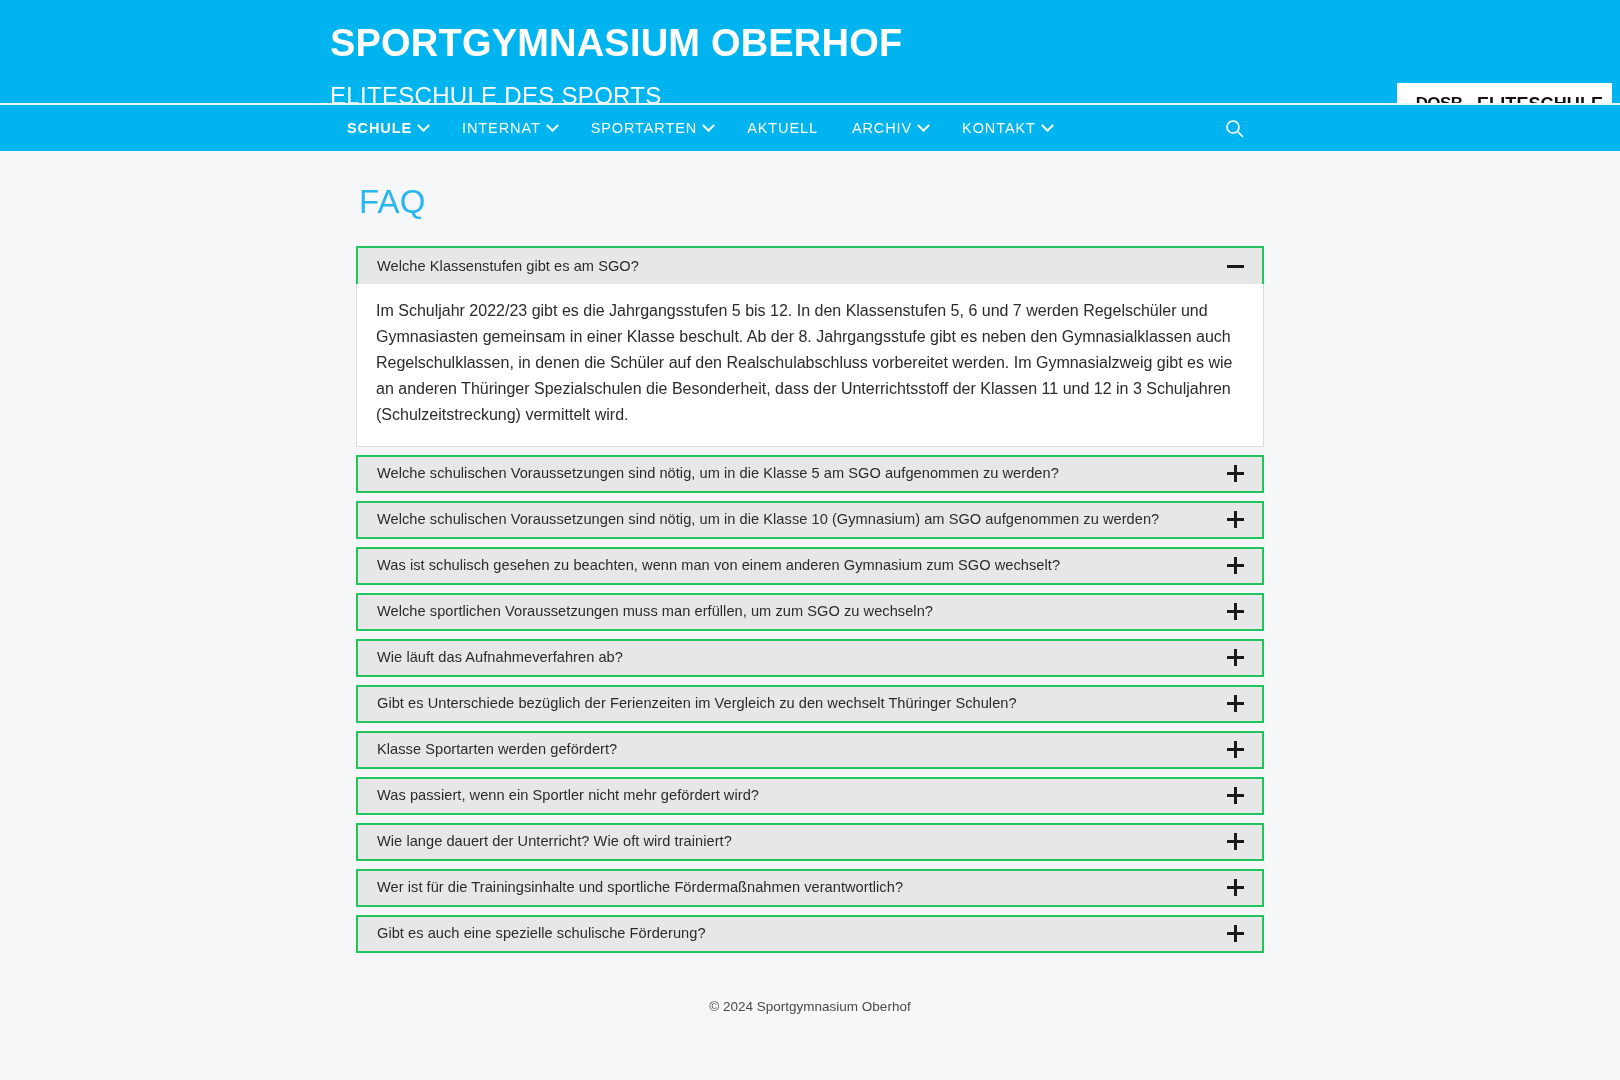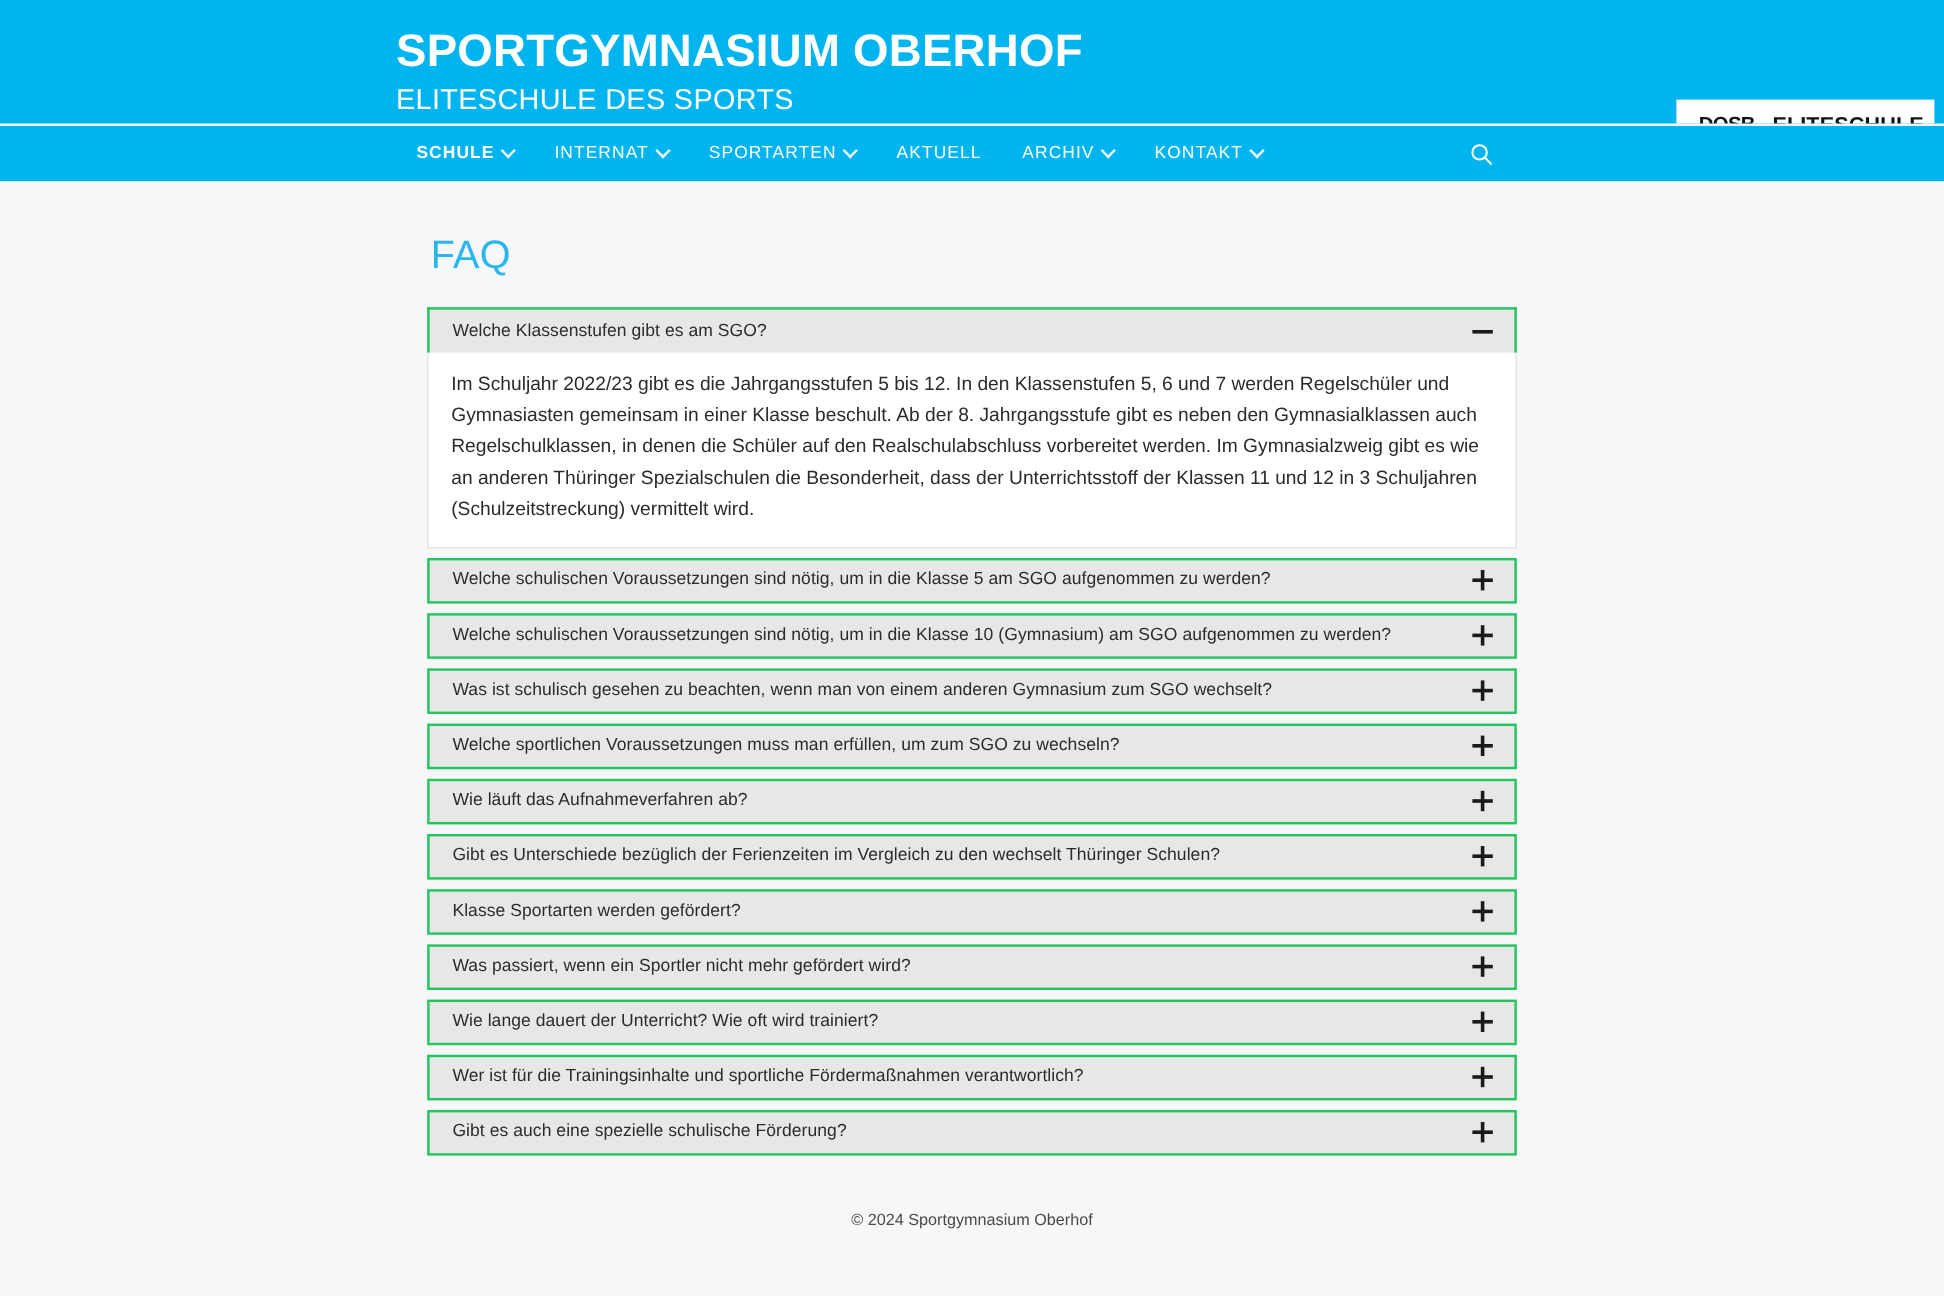--- a/index.html
+++ b/index.html
@@ -40,21 +40,21 @@
     line-height: 1.12;
     white-space: nowrap;
   }
 
   .brand-subtitle {
     color: #ffffff;
     font-size: 24px;
     font-weight: 400;
     letter-spacing: 0.3px;
     line-height: 1.15;
-    margin-top: 5px;
+    margin-top: 17px;
     white-space: nowrap;
   }
 
   
   .dosb-badge {
     position: absolute;
     right: 8px;
     top: 83px;
     width: 215px;
     height: 64px;
@@ -152,21 +152,21 @@
   }
 
   
   .content {
     width: 1620px;
     padding: 0;
   }
   .container {
     width: 908px;
     margin: 0 auto;
-    padding-top: 42px;
+    padding-top: 32px;
   }
   .page-title {
     color: #29b6f0;
     font-size: 33px;
     font-weight: 400;
     letter-spacing: 0.2px;
     margin-left: 3px;
     margin-bottom: 25px;
   }
 

